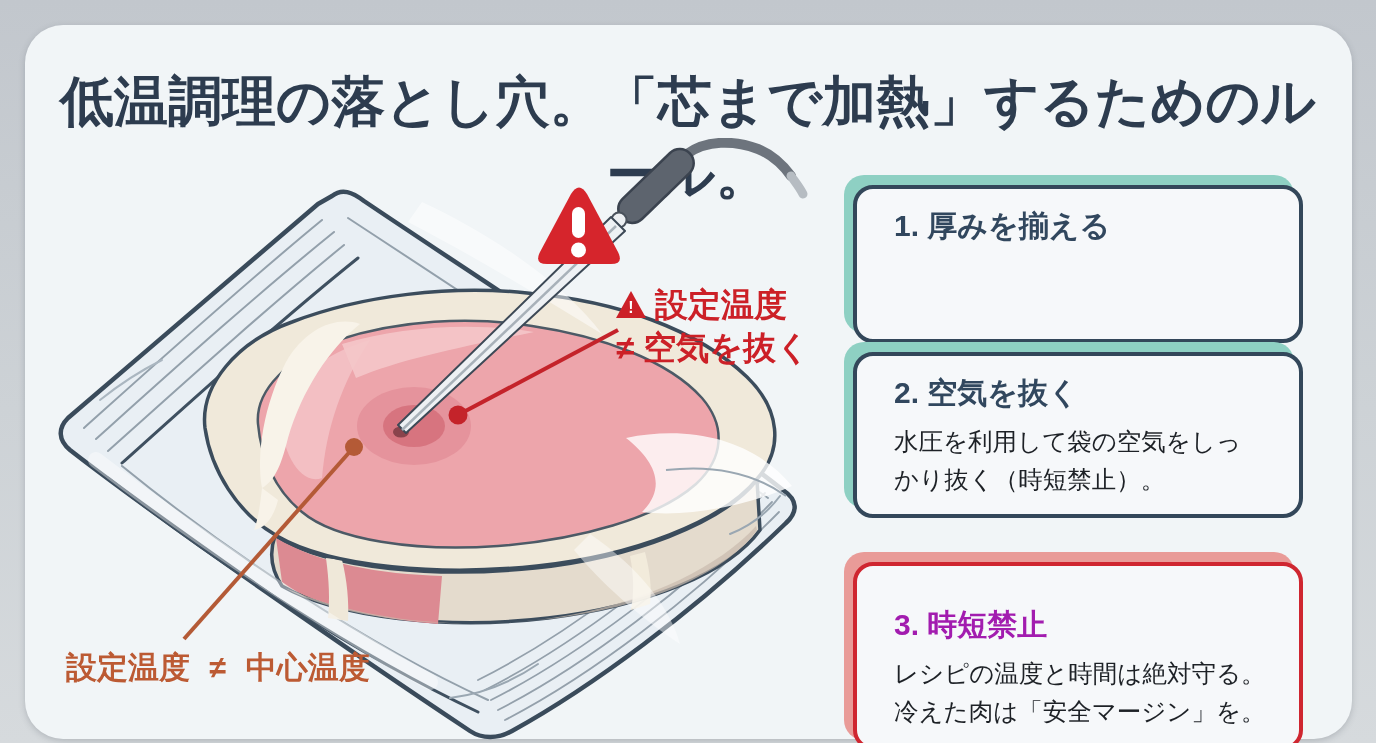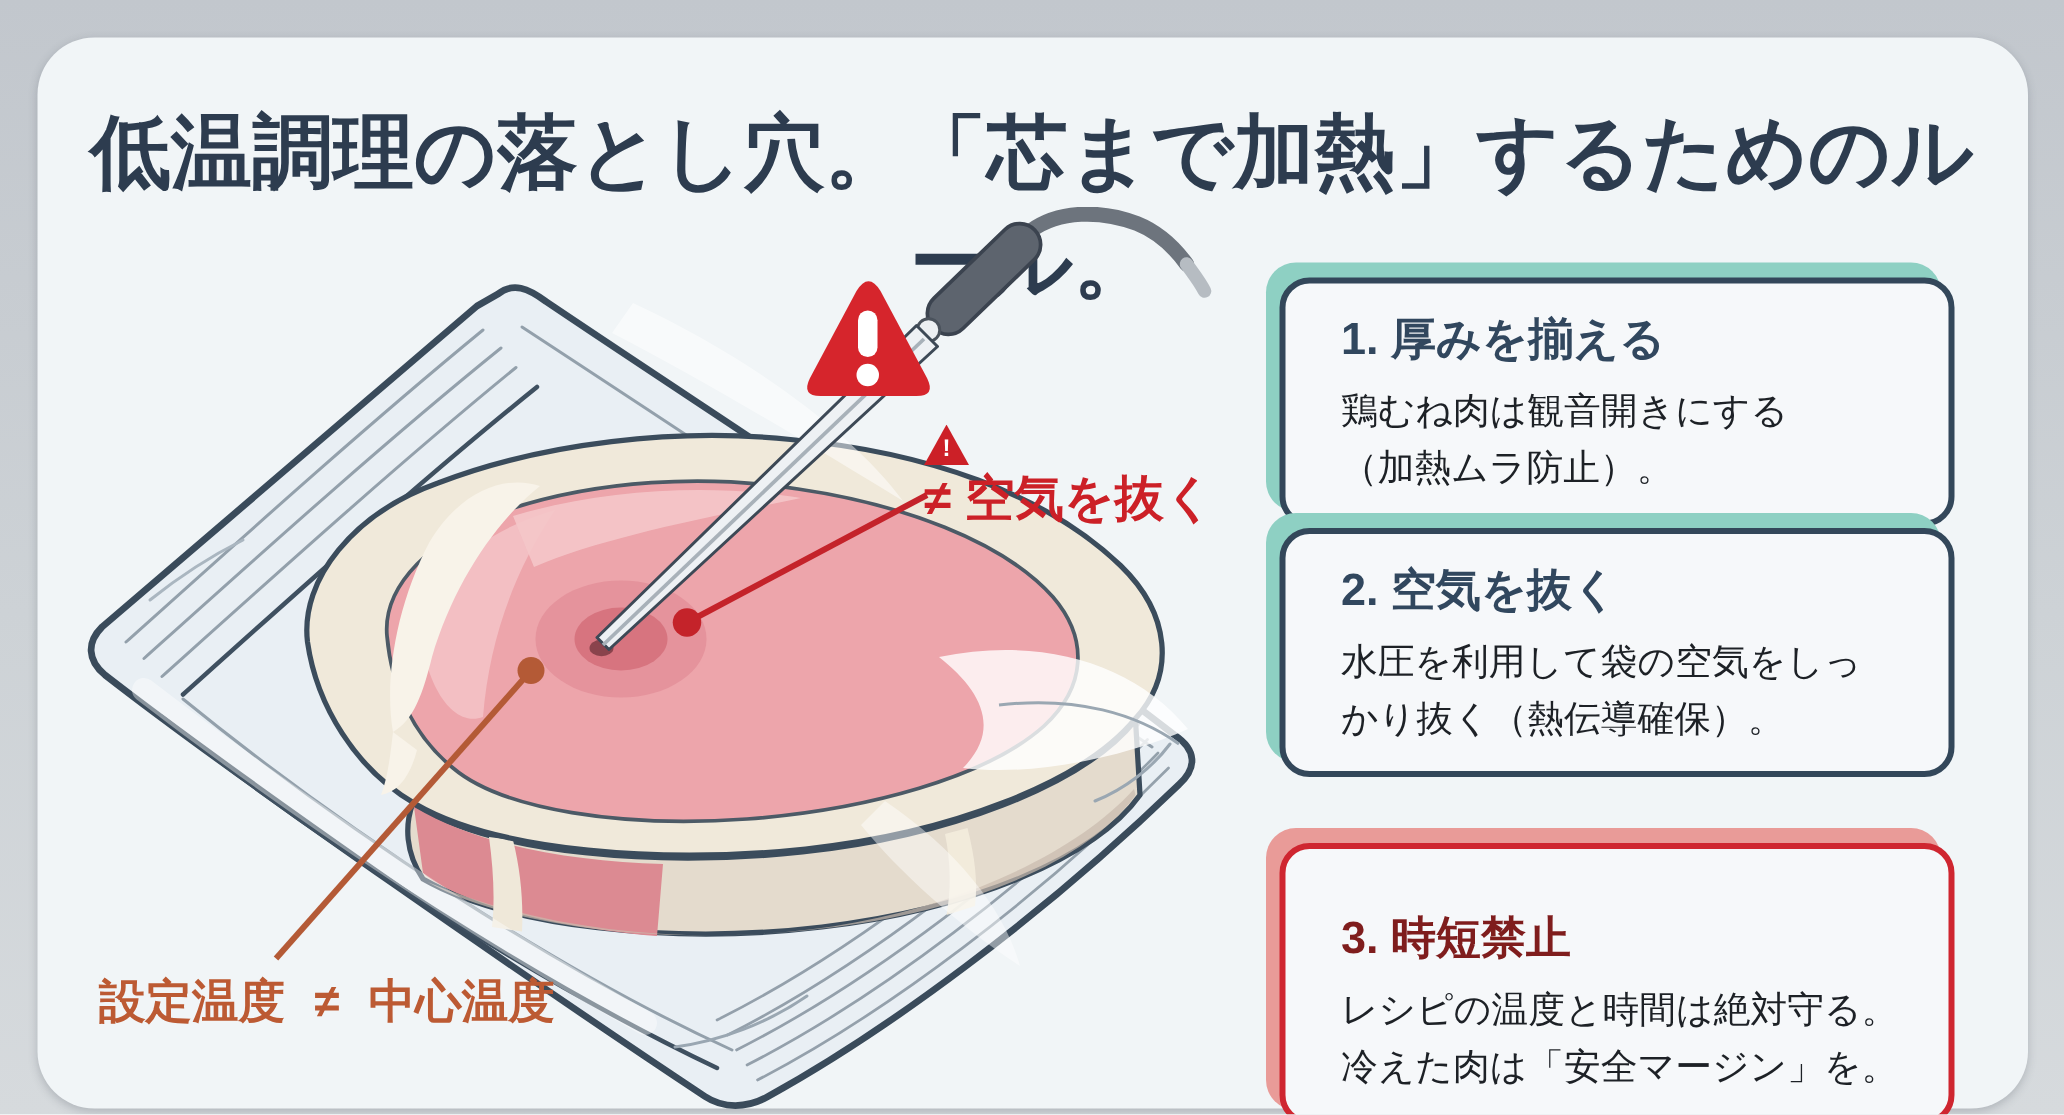--- a/index.html
+++ b/index.html
@@ -23,21 +23,21 @@
   
   .bag-label{position:absolute;left:66px;top:647px;color:#bc5a33;font-weight:800;
              font-size:31px;white-space:nowrap;font-family:Liberation Mono, monospace;}
   
   .rule{position:absolute;left:853px;width:450px;box-sizing:border-box;
         background:#f6f8fa;border:4px solid #33475a;border-radius:20px;
         padding:15px 18px 15px 37px;}
   .rule.teal{box-shadow:-9px -10px 0 0 #8ed0c3;}
   .rule.red{border-color:#cf2630;box-shadow:-9px -10px 0 0 #e99b98;}
   .rule-title{font-size:30px;font-weight:800;color:#31475e;margin:2px 0 9px;}
-  .rule.red .rule-title{color:#7f1d1d;margin-top:24px;}
+  .rule.red .rule-title{color:#a21caf;margin-top:24px;}
   .rule-body{font-size:24.5px;line-height:38px;color:#1d2126;white-space:pre-line;}
 </style>
 </head>
 <body>
 
 <div class="stage">
   <div class="card"></div>
 
   <div class="title">低温調理の落とし穴。「芯まで加熱」するためのルール。</div>
 
@@ -139,36 +139,35 @@
       <rect x="542" y="69" width="13" height="31" rx="6.5" fill="#ffffff"></rect>
       <circle cx="548.5" cy="112" r="7.5" fill="#ffffff"></circle>
     </g>
   </svg>
 
   <div class="probe-warning">
     <div class="row">
       <span class="tri-icon">
           <span>!</span>
         </span>
+      <span>設定温度</span>
     </div>
     <div class="row">
       <span>≠ 空気を抜く</span>
     </div>
   </div>
 
   <div class="bag-label">設定温度 ≠ 中心温度</div>
 
   <div class="rule teal" style="top:185px;min-height:158px;">
     <div class="rule-title">1. 厚みを揃える</div>
-    <div class="rule-body">鶏むね肉は観音開きにする
-（加熱ムラ防止）。</div>
   </div>
   <div class="rule teal" style="top:352px;min-height:160px;">
     <div class="rule-title">2. 空気を抜く</div>
     <div class="rule-body">水圧を利用して袋の空気をしっ
-かり抜く（熱伝導確保）。</div>
+かり抜く（時短禁止）。</div>
   </div>
   <div class="rule red" style="top:562px;min-height:156px;">
     <div class="rule-title">3. 時短禁止</div>
     <div class="rule-body">レシピの温度と時間は絶対守る。
 冷えた肉は「安全マージン」を。</div>
   </div>
 </div>
 
 </body></html>

